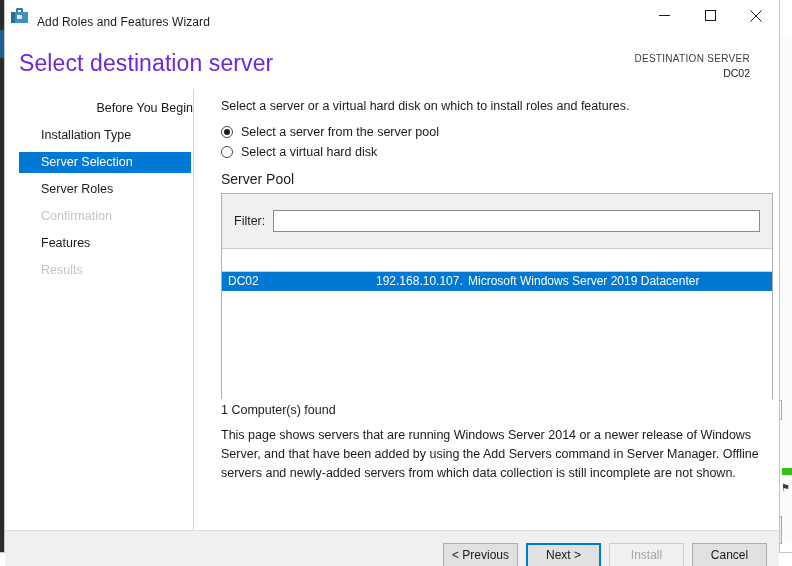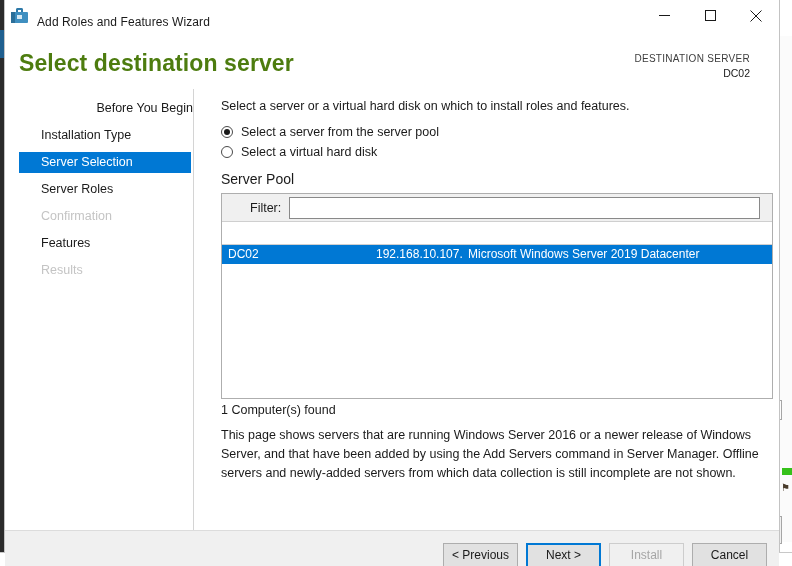--- a/index.html
+++ b/index.html
@@ -169,23 +169,23 @@
   
   .header {
     position: relative;
     height: 58px;
   }
   .page-title {
     position: absolute;
     left: 14px;
     top: 19px;
     font-size: 23px;
-    color: #4d7c0f;
+    color: #6d28d9;
     letter-spacing: 0.1px;
-    font-weight: 700;
+    font-weight: 400;
   }
   .dest-block {
     position: absolute;
     right: 29px;
     top: 21px;
     text-align: right;
     line-height: 14px;
   }
   .dest-label {
     font-size: 10px;
@@ -281,26 +281,26 @@
   .pool-panel {
     position: absolute;
     left: 26px; top: 104px;
     width: 552px;
     height: 206px;
     border: 1px solid #aeaeae;
     box-sizing: border-box;
     background: #ffffff;
   }
   .filter-bar {
-    height: 28px;
+    height: 55px;
     background: #f0f0f0;
     border-bottom: 1px solid #cfcfcf;
     display: flex;
     align-items: center;
-    padding-left: 28px;
+    padding-left: 12px;
     box-sizing: border-box;
   }
   .filter-label {
     font-size: 12.5px;
     color: #1a1a1a;
     margin-right: 8px;
   }
   .filter-input {
     flex: 1;
     margin-right: 12px;
@@ -514,21 +514,21 @@
           <div class="grid-row">
             <div class="gc c-name">DC02</div>
             <div class="gc c-ip">192.168.10.107...</div>
             <div class="gc c-os">Microsoft Windows Server 2019 Datacenter</div>
           </div>
         </div>
       </div>
 
       <div class="found-text">1 Computer(s) found</div>
 
-      <div class="note-text">This page shows servers that are running Windows Server 2016 or a newer release of Windows Server, and that have been added by using the Add Servers command in Server Manager. Offline servers and newly-added servers from which data collection is still incomplete are not shown.</div>
+      <div class="note-text">This page shows servers that are running Windows Server 2014 or a newer release of Windows Server, and that have been added by using the Add Servers command in Server Manager. Offline servers and newly-added servers from which data collection is still incomplete are not shown.</div>
     </div>
   </div>
 
   <div class="footer">
     <div class="btn-row">
       <button class="btn">&lt; Previous</button>
       <button class="btn focused">Next &gt;</button>
       <button class="btn disabled">Install</button>
       <button class="btn">Cancel</button>
     </div>

